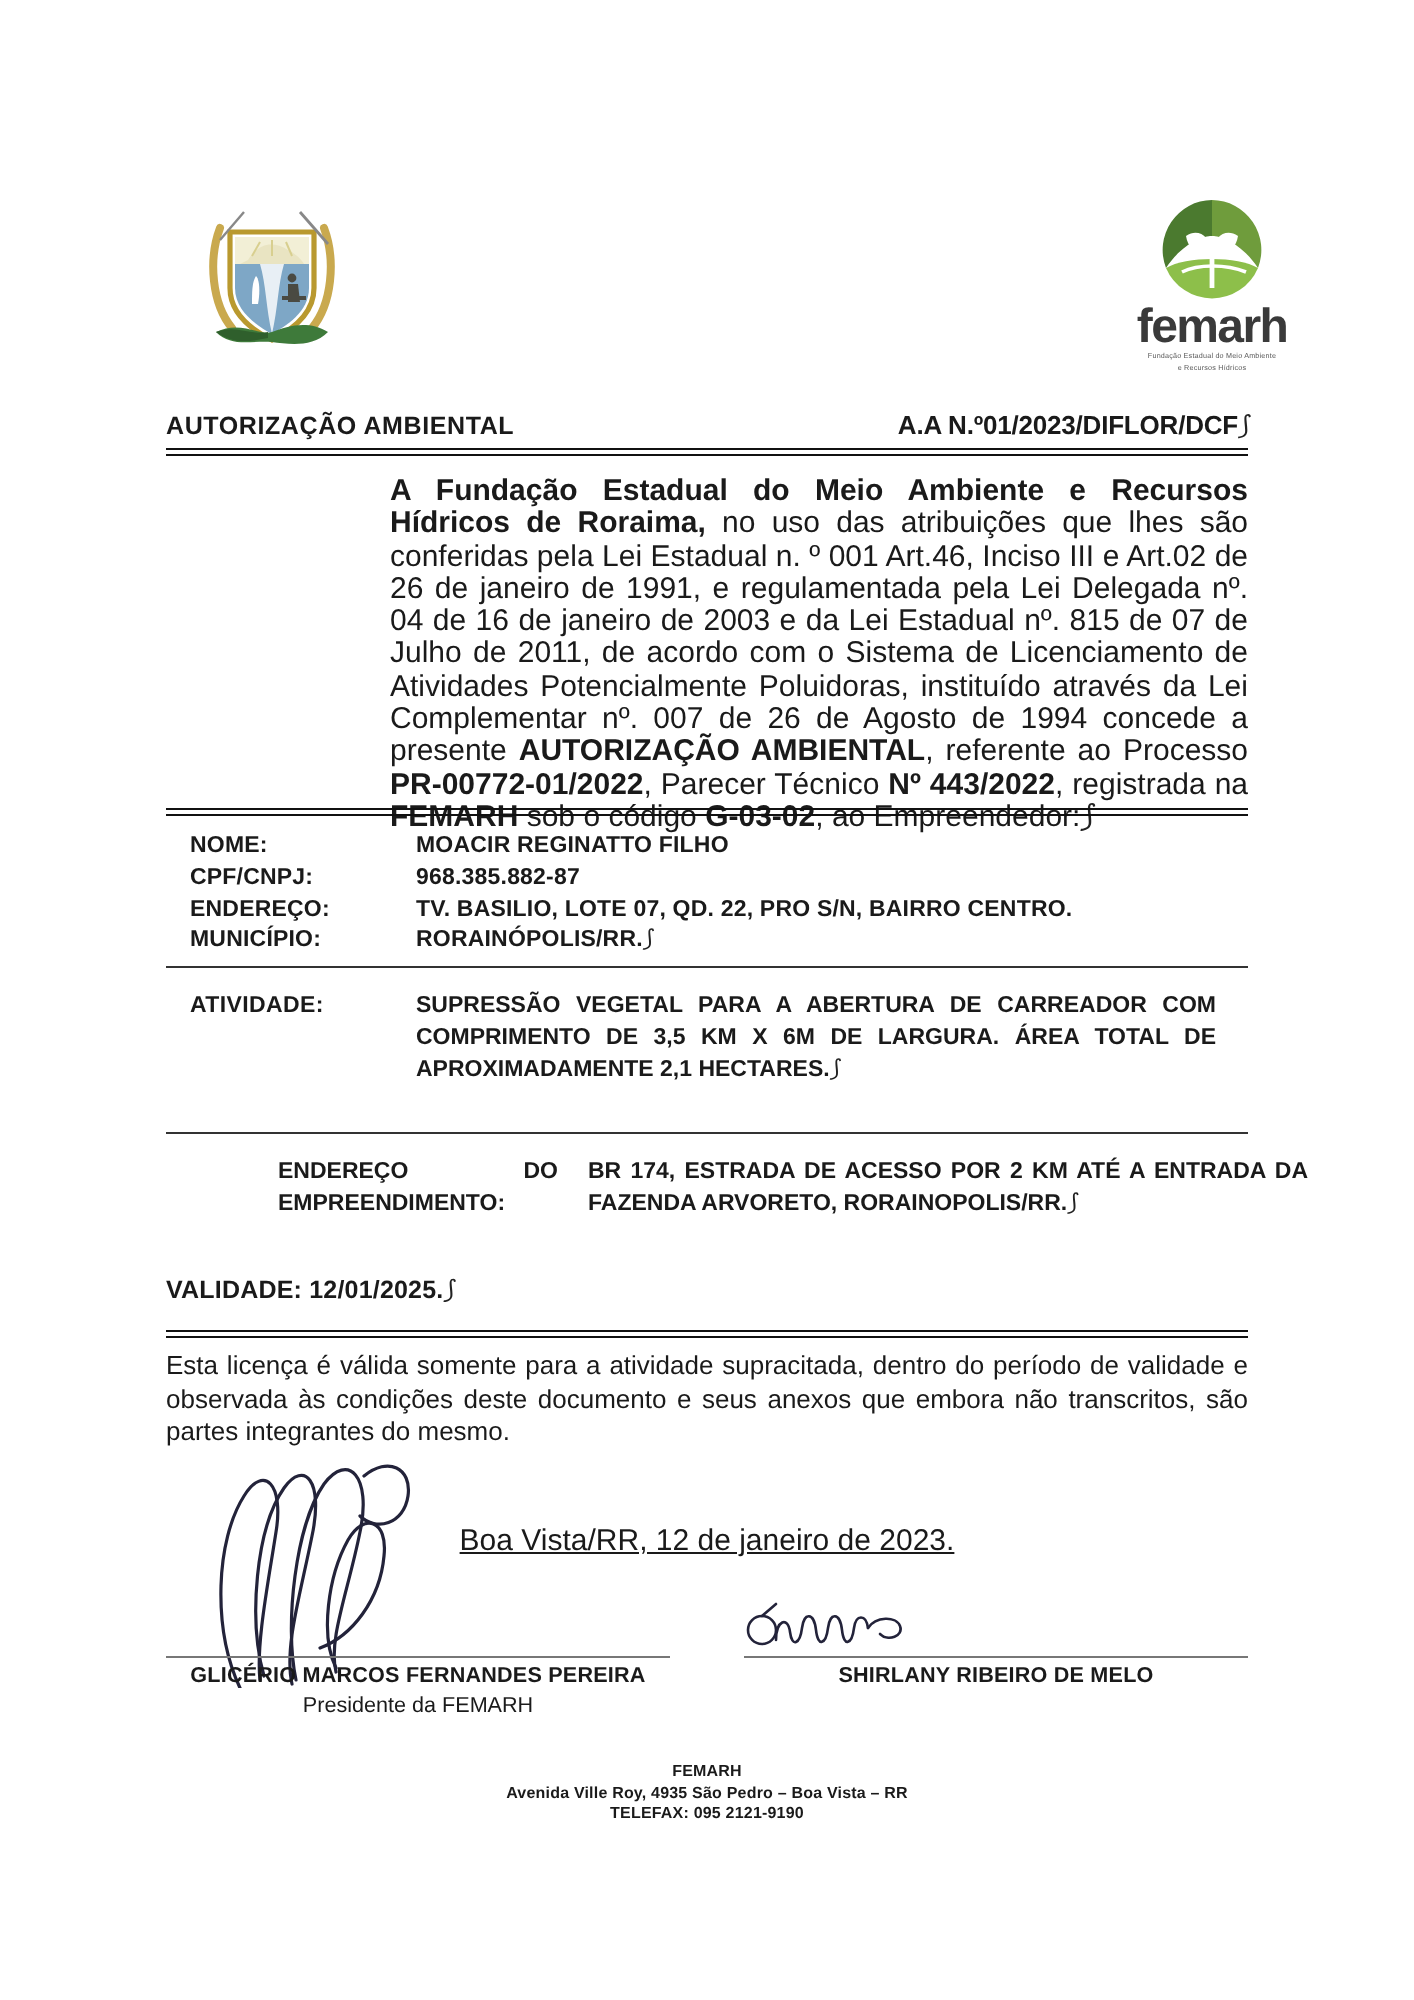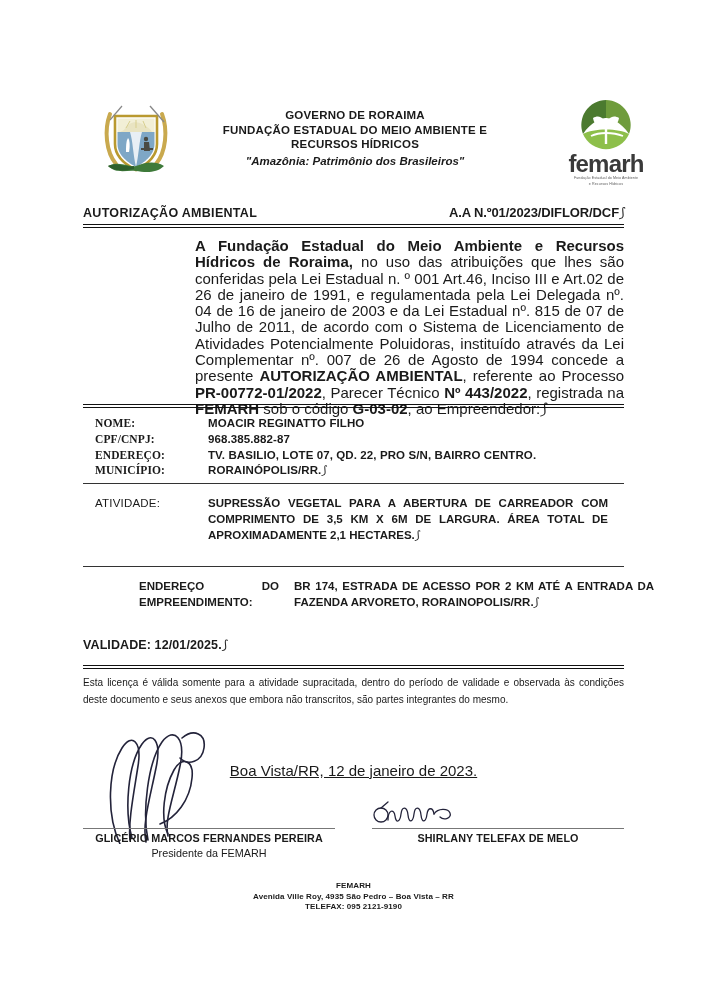--- a/index.html
+++ b/index.html
@@ -135,34 +135,33 @@
     width: 529px;
     font-size: 11.5px;
     line-height: 15.8px;
   }
   .field-row { display: flex; }
   .field-label {
     width: 113px;
     font-weight: bold;
     letter-spacing: 0.1px;
     flex: 0 0 113px;
-    font-family: Liberation Serif, serif;
   }
   .field-value {
     font-weight: bold;
     letter-spacing: 0.1px;
   }
 
   .block {
     position: absolute;
     font-size: 11.5px;
     line-height: 16px;
   }
   .block .lab {
-    font-weight: normal;
+    font-weight: bold;
     letter-spacing: 0.2px;
   }
   .just-val {
     font-weight: bold;
     text-align: justify;
     text-align-last: left;
   }
 
   #activity-block { left: 95px; top: 495px; width: 529px; display: flex; }
   #activity-block .lab { flex: 0 0 113px; width: 113px; }
@@ -184,21 +183,21 @@
     left: 83px; top: 637px;
     font-size: 12.5px;
     font-weight: bold;
     letter-spacing: 0.1px;
   }
 
   .notice {
     position: absolute;
     left: 83px; top: 675px;
     width: 541px;
-    font-size: 10px;
+    font-size: 13px;
     line-height: 16.5px;
     text-align: justify;
   }
   .notice .l2 { text-align: left; }
 
   .place-date {
     position: absolute;
     left: 83px; top: 762px;
     width: 541px;
     text-align: center;
@@ -301,26 +300,20 @@
         <path d="M28 38 C30 40 30 47 29 52 L26 52 C26 46 26 41 28 38 Z" fill="#ffffff"></path>
 
         <line x1="50" y1="6" x2="64" y2="22" stroke="#888" stroke-width="1.4"></line>
         <line x1="22" y1="6" x2="10" y2="20" stroke="#888" stroke-width="1.2"></line>
 
         <path d="M8 66 C20 60 30 68 36 66 C44 63 54 60 64 66 C56 74 44 72 36 71 C26 70 16 74 8 66 Z" fill="#3e7a3a"></path>
         <path d="M8 66 C18 62 26 68 34 66 L34 69 C24 71 16 72 8 66 Z" fill="#2f5f2c"></path>
       </svg>
     </div>
 
-    <div class="header-text">
-      <div class="gov">GOVERNO DE RORAIMA</div>
-      <div class="gov">FUNDAÇÃO ESTADUAL DO MEIO AMBIENTE E</div>
-      <div class="gov">RECURSOS HÍDRICOS</div>
-      <div class="motto">"Amazônia: Patrimônio dos Brasileiros"</div>
-    </div>
 
     <div class="femarh-logo">
       <svg class="mark" viewBox="0 0 54 54">
         <path d="M27 2 A25 25 0 0 0 4 36 C12 24 22 20 27 20 Z" fill="#4b7a2f"></path>
         <path d="M27 2 A25 25 0 0 1 50 36 C42 24 32 20 27 20 Z" fill="#6f9c3c"></path>
         <path d="M4 36 A25 25 0 0 0 50 36 C40 30 14 30 4 36 Z" fill="#8dbf4a"></path>
         <path d="M14 20 C20 16 26 20 27 28 C21 30 15 27 14 20 Z" fill="#ffffff"></path>
         <path d="M40 20 C34 16 28 20 27 28 C33 30 39 27 40 20 Z" fill="#ffffff"></path>
         <path d="M27 20 L27 46" stroke="#ffffff" stroke-width="2.4" fill="none"></path>
         <path d="M12 38 C20 34 34 34 44 38" stroke="#ffffff" stroke-width="1.8" fill="none"></path>
@@ -412,21 +405,21 @@
   </svg>
 
   <div class="sigs">
     <div class="sig">
       <div class="line"></div>
       <div class="name">GLICÉRIO MARCOS FERNANDES PEREIRA</div>
       <div class="role">Presidente da FEMARH</div>
     </div>
     <div class="sig">
       <div class="line"></div>
-      <div class="name">SHIRLANY TELEFAX DE MELO</div>
+      <div class="name">SHIRLANY RIBEIRO DE MELO</div>
     </div>
   </div>
 
   <div class="footer">
     <div>FEMARH</div>
     <div>Avenida Ville Roy, 4935 São Pedro – Boa Vista – RR</div>
     <div>TELEFAX: 095 2121-9190</div>
   </div>
 
 </div>

